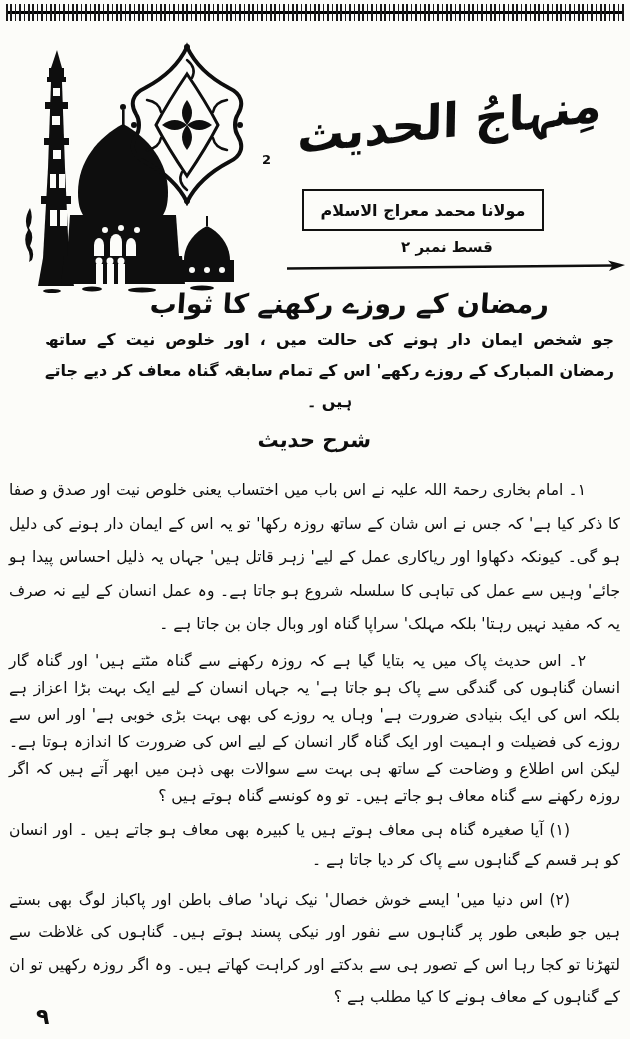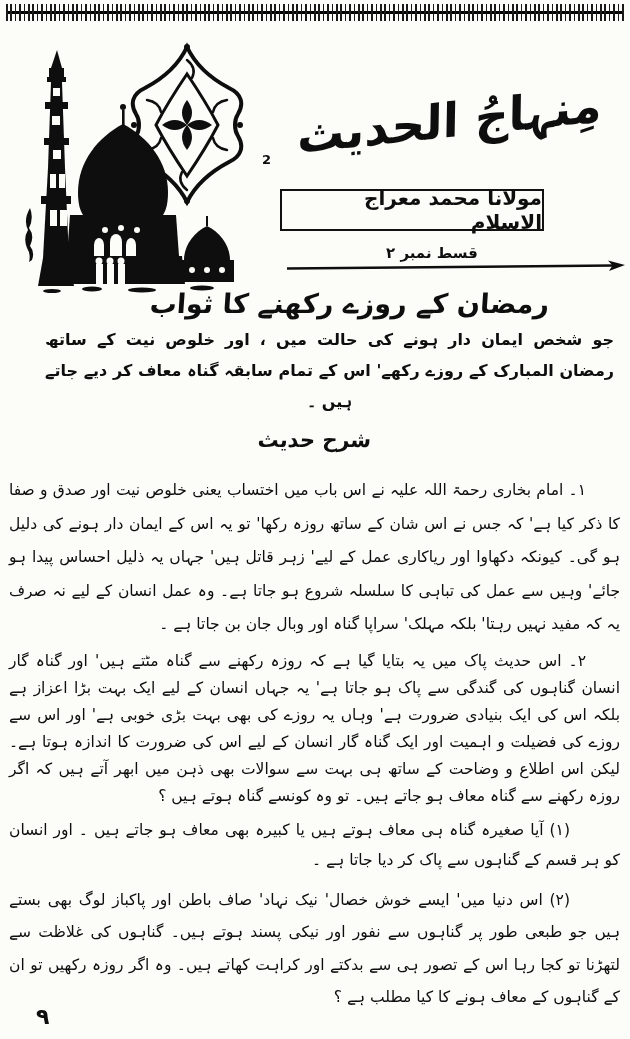--- a/index.html
+++ b/index.html
@@ -32,25 +32,25 @@
     letter-spacing:-2px;
   }
   .title-mark{
     position:absolute;left:262px;top:152px;font-size:13px;font-weight:bold;
     direction:ltr;
   }
   .author-box{
     position:absolute;right:86px;top:189px;width:238px;height:38px;
     border:2.5px solid #111;
     display:flex;align-items:center;justify-content:center;
-    font-size:20px;font-weight:bold;padding-left:22px;
+    font-size:16px;font-weight:bold;
   }
   .installment{
-    position:absolute;right:122px;top:244px;width:122px;
-    text-align:left;font-size:15px;font-weight:bold;
+    position:absolute;right:122px;top:238px;width:122px;
+    text-align:center;font-size:15px;font-weight:bold;
   }
   .arrow-rule{position:absolute;right:5px;top:259px;width:340px;height:14px;}
   .mosque{position:absolute;left:22px;top:50px;width:215px;height:244px;}
   .ornament{position:absolute;left:126px;top:42px;width:122px;height:164px;}
   
   .content{position:absolute;top:284px;right:10px;left:9px;}
   .heading{
     font-size:27px;font-weight:bold;line-height:40px;
     text-align:right;padding-left:70px;
     transform:skewX(-4deg);

